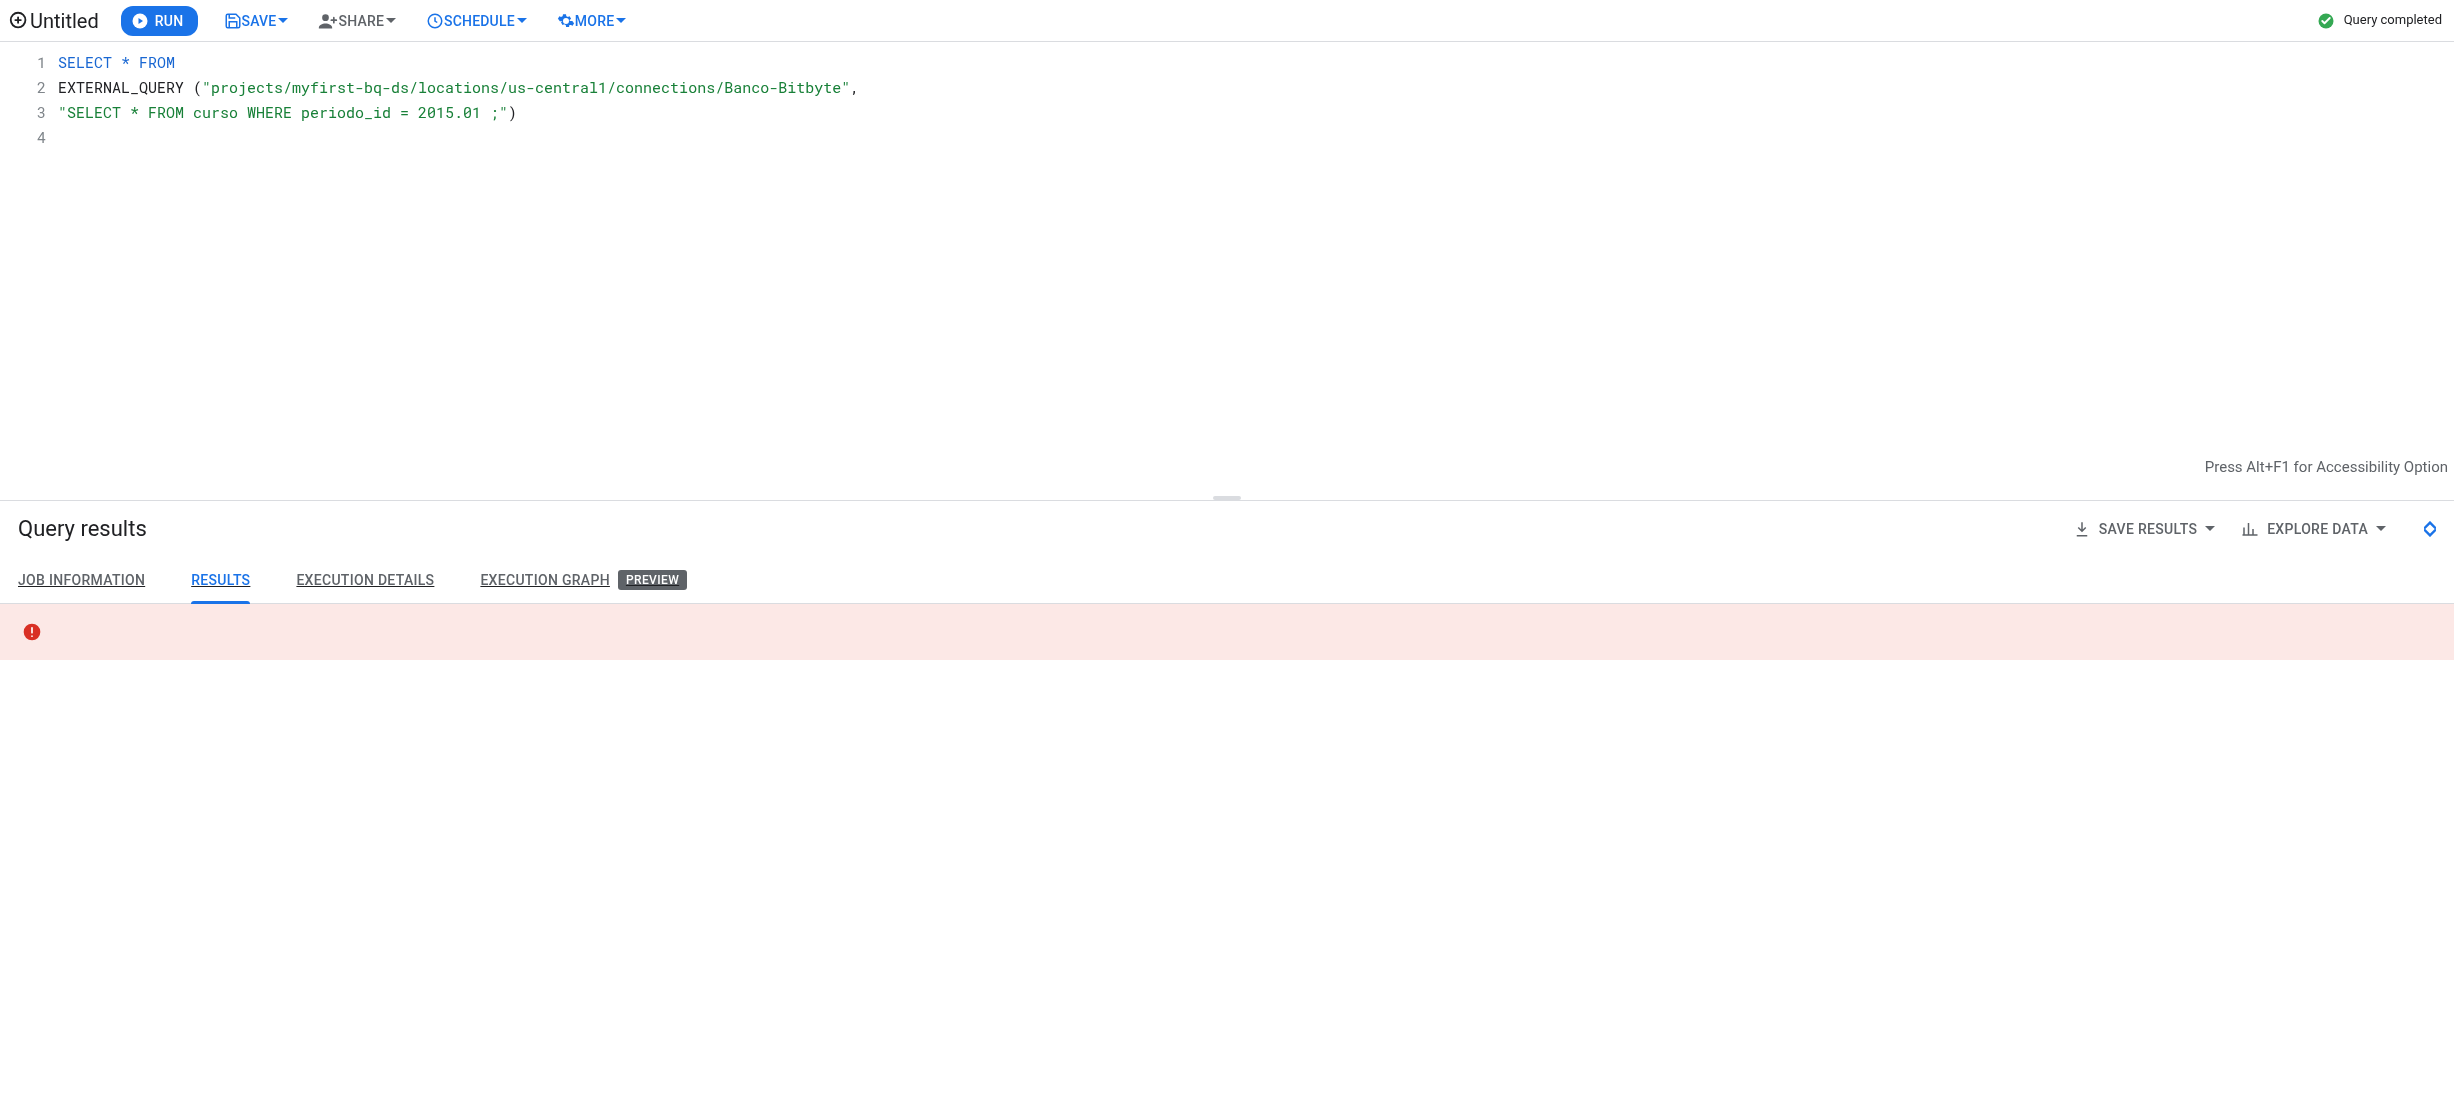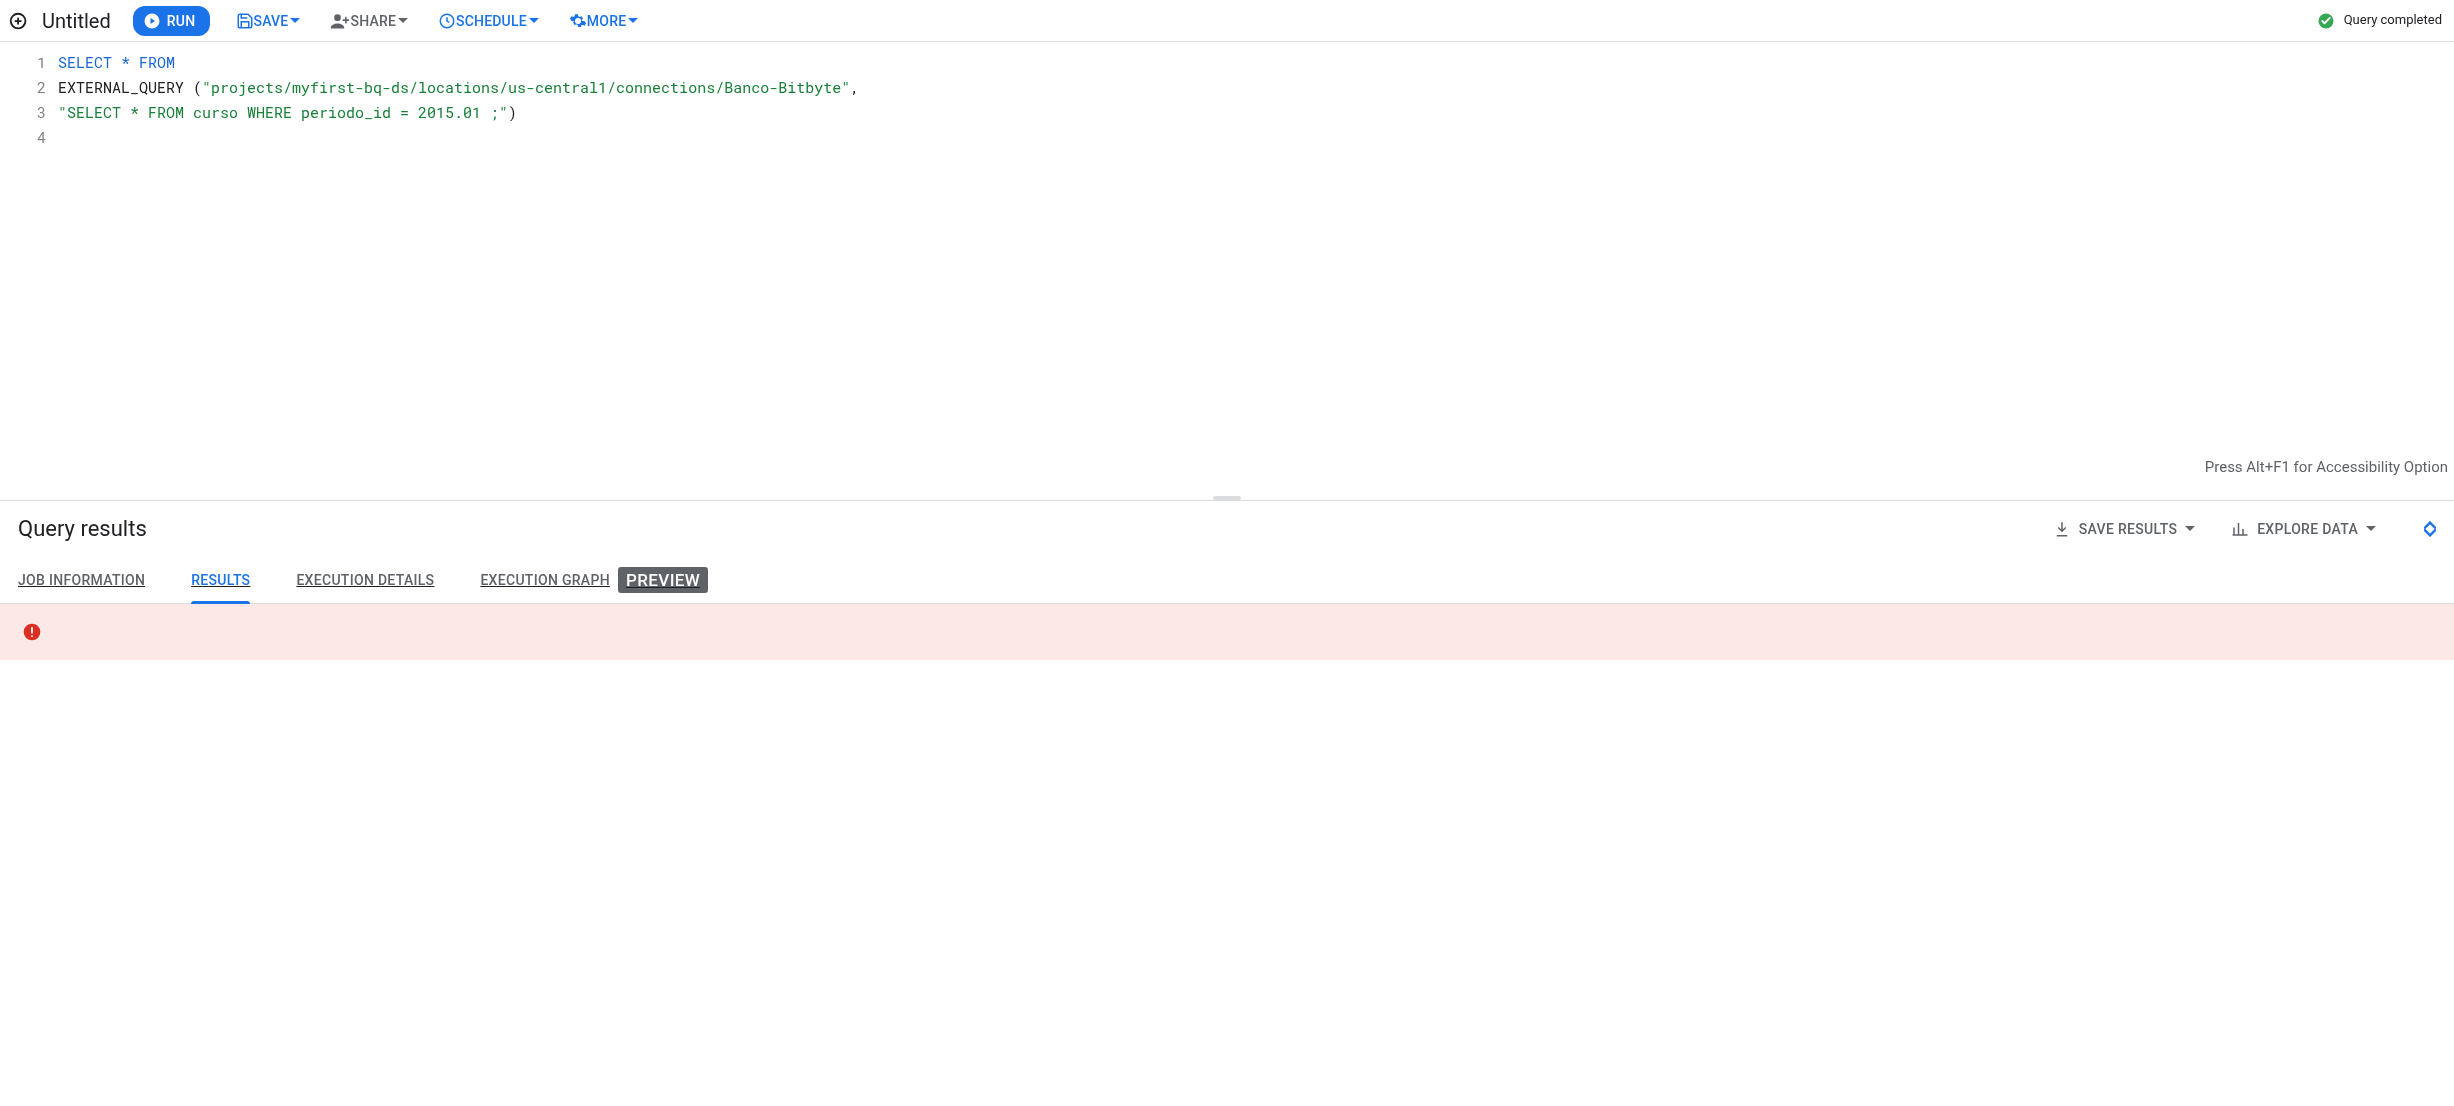--- a/index.html
+++ b/index.html
@@ -7,21 +7,21 @@
   body{
     font-family:"Google Sans",Roboto,Arial,sans-serif;
     font-size:14px;color:#202124;background:#fff;overflow:hidden;
   }
   
   .toolbar{
     height:42px;display:flex;align-items:center;gap:22px;
     padding:0 12px 0 8px;border-bottom:1px solid #dadce0;white-space:nowrap;
   }
   .toolbar .spacer{flex:1}
-  .tb-title{display:flex;align-items:flex-end;gap:12px}
+  .tb-title{display:flex;align-items:center;}
   .tb-title .qname{font-size:20px;color:#202124;font-weight:400}
   .tb-btn{
     display:flex;align-items:center;font-weight:500;
     font-size:14px;letter-spacing:.2px;cursor:pointer;user-select:none;
     color:#1a73e8;padding:6px 4px;border-radius:4px;
   }
   .tb-btn.grey{color:#5f6368}
   .tb-btn .chev{margin-left:2px}
   .run-btn{
     background:#1a73e8;color:#fff;height:30px;padding:0 14px 0 10px;
@@ -49,41 +49,41 @@
     position:absolute;bottom:0;left:50%;transform:translateX(-50%);
     width:28px;height:4px;border-radius:2px;background:#dadce0;cursor:row-resize;
   }
   .a11y-hint{
     position:absolute;right:6px;bottom:20px;color:#5f6368;font-size:15px;
     font-family:"Google Sans",Roboto,Arial,sans-serif;
   }
   
   .results-hdr{
     height:56px;border-top:1px solid #dadce0;display:flex;align-items:center;
-    padding:0 18px;gap:36px;
+    padding:0 18px;gap:26px;
   }
   .results-hdr h2{font-size:22px;font-weight:400;color:#202124;flex:1}
   .res-btn{
     display:flex;align-items:center;gap:8px;color:#5f6368;font-weight:500;
     letter-spacing:.3px;cursor:pointer;font-size:14px;
   }
   .expand-toggle{display:flex;flex-direction:column;color:#1a73e8;cursor:pointer;margin-left:12px}
   
   .tabs{
     display:flex;align-items:center;gap:46px;border-bottom:1px solid #dadce0;
     padding:0 18px;height:48px;font-weight:500;letter-spacing:.3px;text-decoration:underline;
   }
   .tab{color:#5f6368;cursor:pointer;height:100%;display:flex;align-items:center;gap:8px;position:relative}
   .tab.active{color:#1a73e8}
   .tab.active::after{
     content:"";position:absolute;left:0;right:0;bottom:-1px;height:3px;
     background:#1a73e8;border-radius:3px 3px 0 0;
   }
   .badge{
-    background:#5f6368;color:#fff;font-size:17px;padding:3px 8px;border-radius:3px;
+    background:#5f6368;color:#fff;font-size:12px;padding:3px 8px;border-radius:3px;
     letter-spacing:.4px;
   }
   
   .error-banner{
     background:#fce8e6;display:flex;align-items:center;gap:22px;
     padding:18px 22px;font-size:16px;color:#202124;
   }
   .error-banner .err-icon{flex-shrink:0}
 </style>
 </head>

